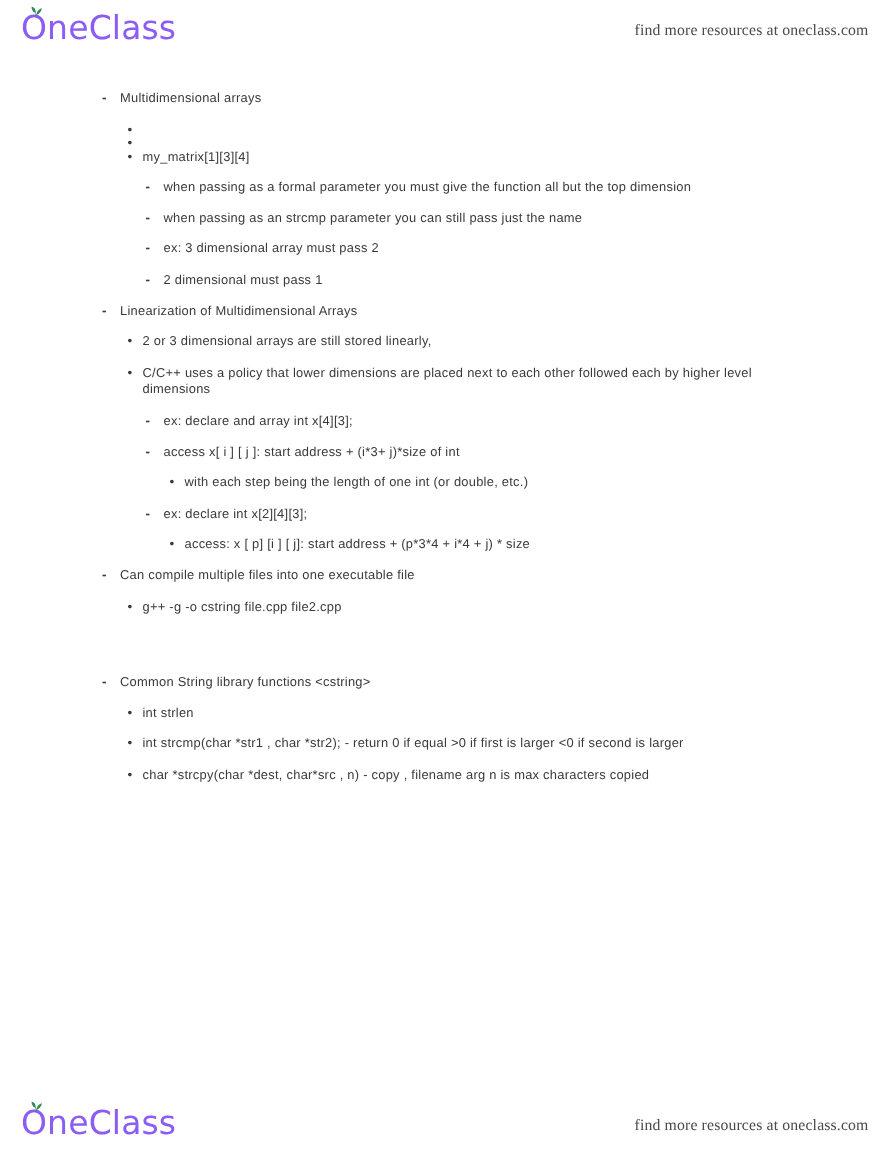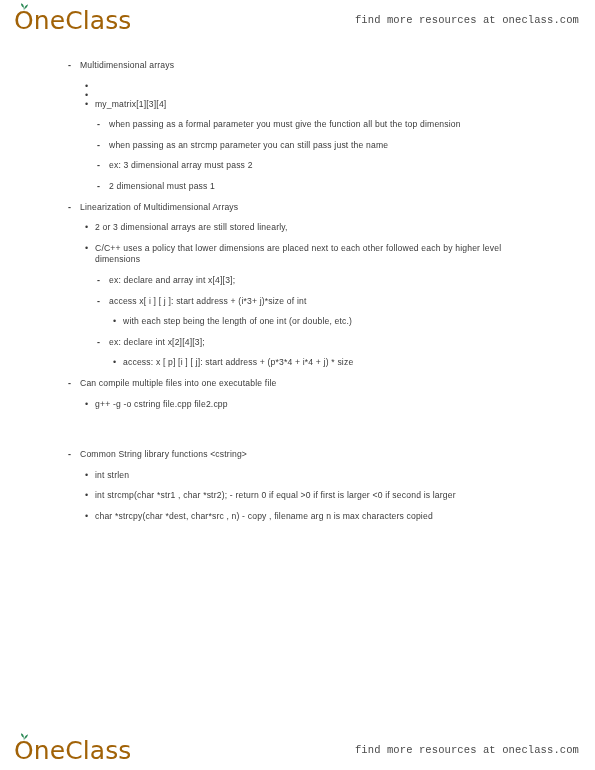--- a/index.html
+++ b/index.html
@@ -36,36 +36,36 @@
     align-items: flex-end;
     position: relative;
     user-select: none;
   }
   .brand-mark {
     position: relative;
     display: inline-block;
   }
   .brand-text {
     font-family: "DejaVu Sans", sans-serif;
-    font-size: 25px;
+    font-size: 22px;
     letter-spacing: 0.1px;
-    color: #a16207;
+    color: #8b5cf6;
     font-weight: 400;
     line-height: 1;
   }
   .leaf {
     position: absolute;
     left: 5px;
     top: -5px;
     width: 10px;
     height: 8px;
   }
 
   .tagline {
-    font-family: Liberation Mono, monospace;
+    font-family: Liberation Serif, serif;
     font-size: 10.5px;
     color: #4a4a4a;
     letter-spacing: 0.1px;
     white-space: nowrap;
   }
 
   
   .notes {
     position: absolute;
     left: 0;

